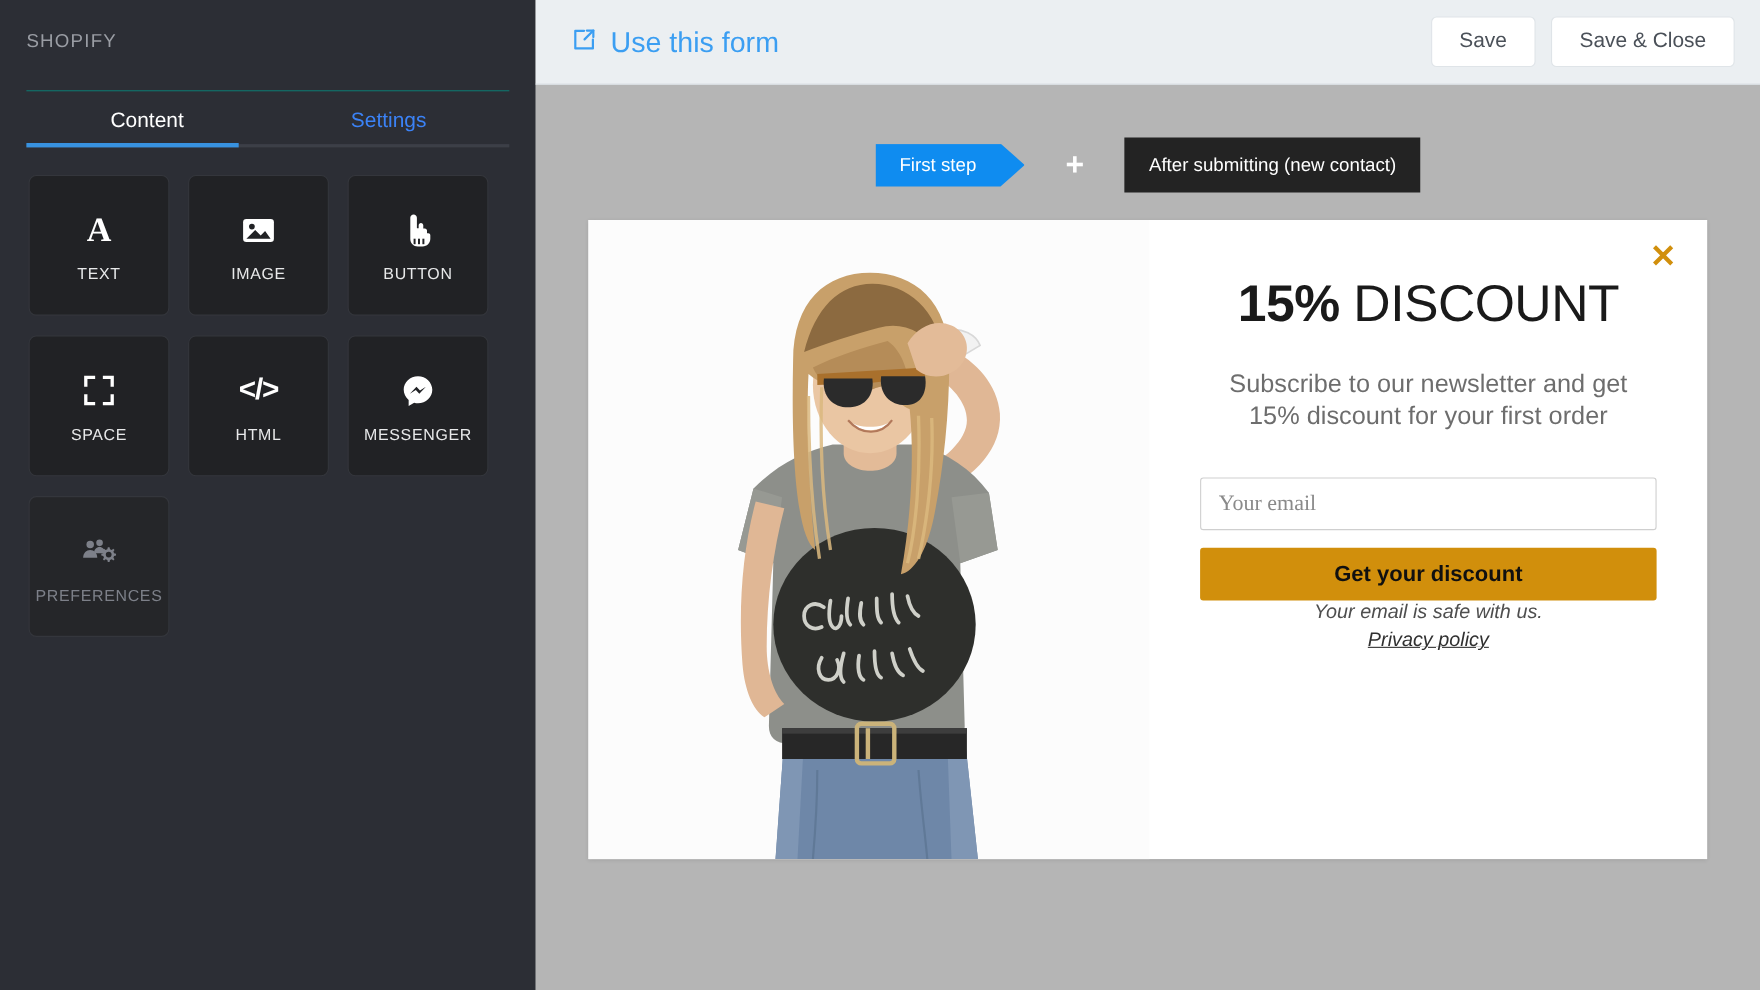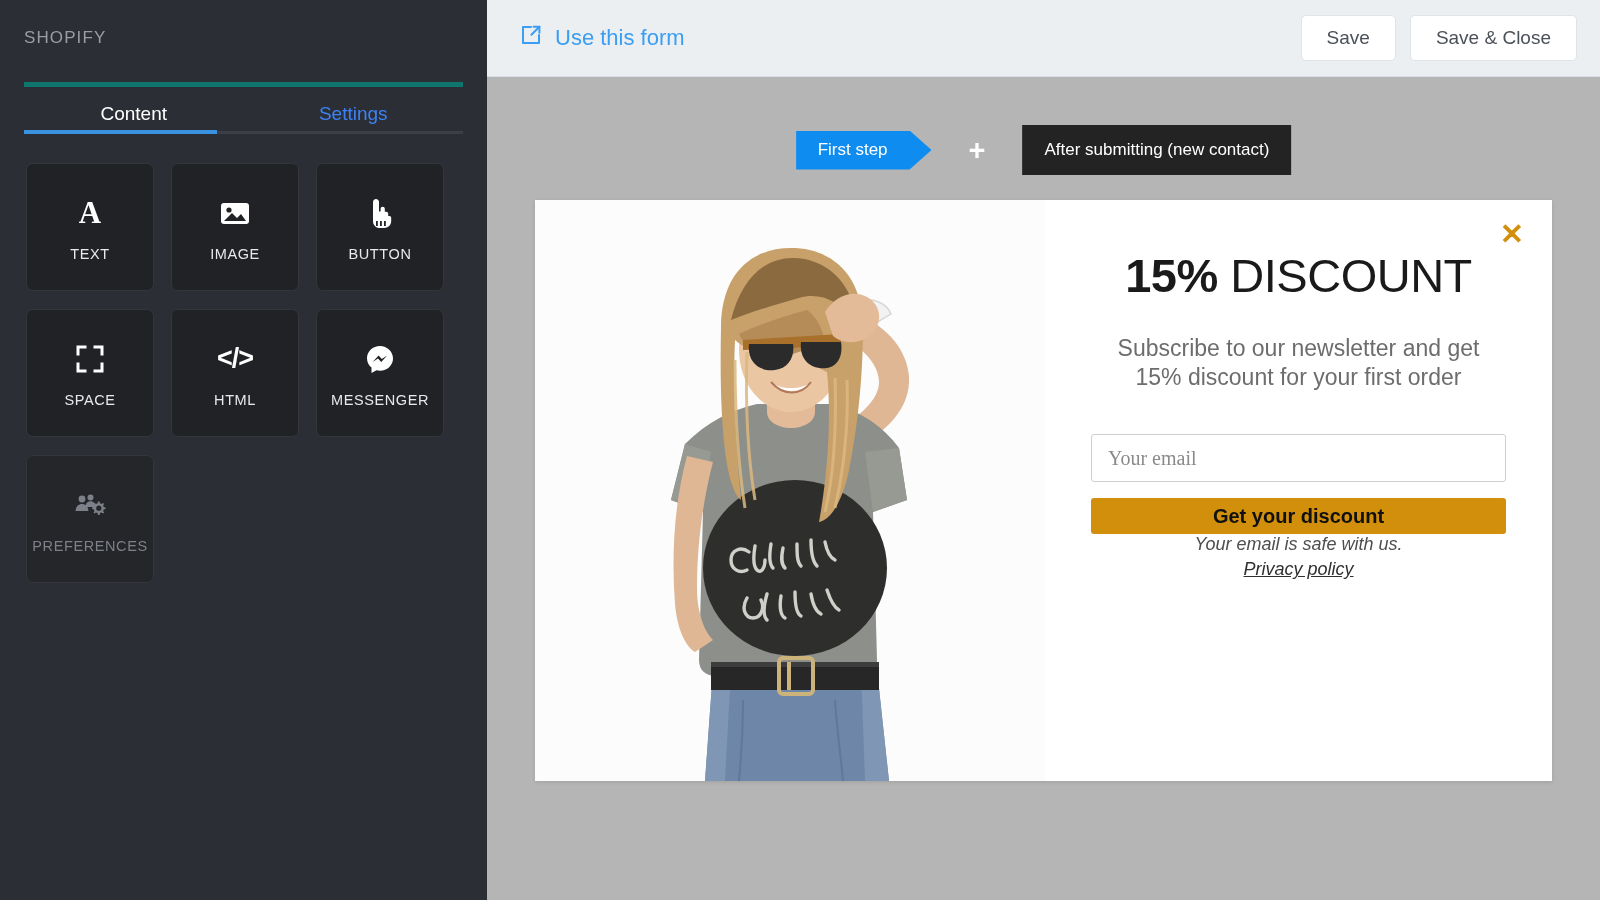--- a/index.html
+++ b/index.html
@@ -20,21 +20,21 @@
   }
   .brand {
     color: #9a9da4;
     font-size: 17px;
     letter-spacing: 1.1px;
     padding: 28px 0 0 24px;
     font-weight: 400;
   }
   .tabs {
     margin: 34px 24px 16px 24px;
-    border-top: 5px solid #0f766e;
+    border-top: 1px solid #0f766e;
     display: flex;
     position: relative;
   }
   .tab {
     flex: 1 1 50%;
     text-align: center;
     padding: 16px 0 13px 0;
     font-size: 19px;
     color: #3b82f6;
     position: relative;
@@ -111,21 +111,21 @@
     display: flex;
     align-items: center;
     padding: 0 23px 0 33px;
     flex: 0 0 77px;
   }
   .use-form {
     display: flex;
     align-items: center;
     gap: 13px;
     color: #3b9ef2;
-    font-size: 22px;
+    font-size: 26px;
     cursor: pointer;
   }
   .topbar-spacer { flex: 1 1 auto; }
   .btn {
     background: #ffffff;
     border: 1px solid #dfe4e8;
     border-radius: 5px;
     font-size: 19px;
     color: #4b5159;
     padding: 11px 25px;
@@ -244,21 +244,21 @@
     color: #8a8a8a;
     padding: 0 16px;
     outline: none;
     font-family: Liberation Serif, serif;
     background: #fff;
   }
   .email-input::placeholder { color: #8a8a8a; }
   .cta {
     margin-top: 16px;
     width: 100%;
-    height: 36px;
+    height: 48px;
     background: #d18f0c;
     border: none;
     border-radius: 3px;
     font-size: 20px;
     font-weight: bold;
     color: #101010;
     cursor: pointer;
     font-family: "Liberation Sans", sans-serif;
   }
   .safe-note {

